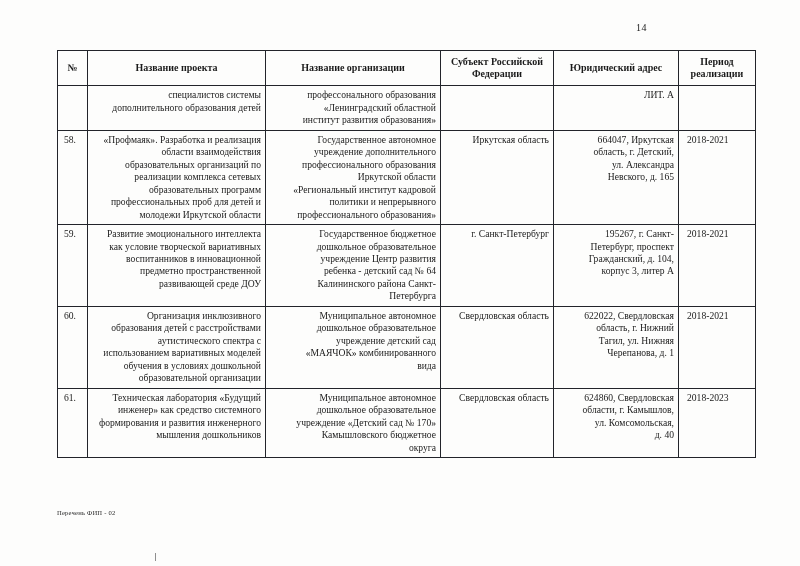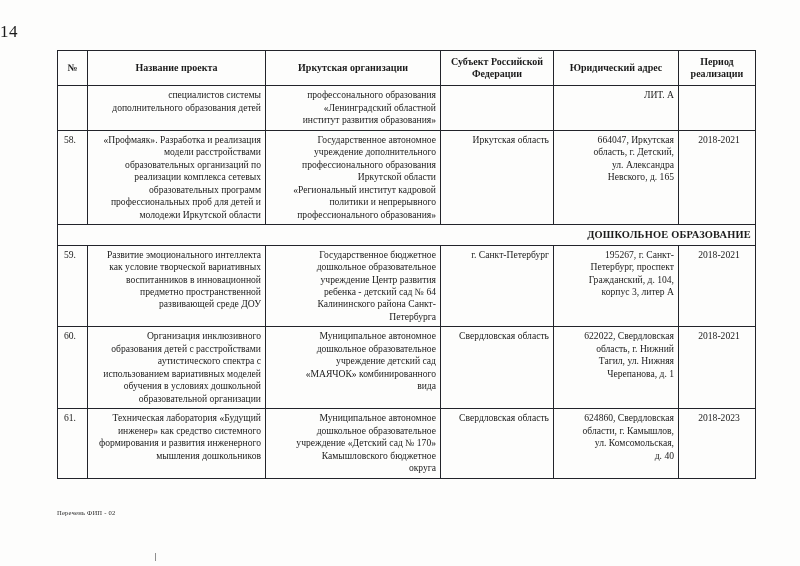--- a/index.html
+++ b/index.html
@@ -19,22 +19,22 @@
     position: absolute;
     left: 0; top: 0;
     width: 800px;
     height: 566px;
     background: #fdfdfc;
   }
   .page-number {
     position: absolute;
     left: 0; top: 22px;
     width: 647px;
-    text-align: left;
-    font-size: 17px;
+    text-align: right;
+    font-size: 10px;
     letter-spacing: 0.5px;
   }
   .doc-table {
     position: absolute;
     left: 57px;
     top: 50px;
     width: 698px;
     border-collapse: collapse;
     table-layout: fixed;
     font-size: 9.6px;
@@ -59,21 +59,21 @@
   .col-proj   { width: 178px; }
   .col-org    { width: 175px; }
   .col-subj   { width: 113px; }
   .col-addr   { width: 125px; }
   .col-period { width: 77px; }
   td.cell-num {
     text-align: left;
     padding-left: 6px;
   }
   td.cell-period {
-    text-align: center;
+    text-align: left;
     padding-left: 8px;
   }
   tr.section-row td {
     font-weight: bold;
     font-size: 10.4px;
     letter-spacing: 0.2px;
     padding: 3px 4px 3px 5px;
   }
   .cell-line { display: block; white-space: pre-wrap; }
   .footer-note {
@@ -106,21 +106,21 @@
       <col class="col-proj">
       <col class="col-org">
       <col class="col-subj">
       <col class="col-addr">
       <col class="col-period">
     </colgroup>
     <thead>
       <tr>
         <th>№</th>
         <th>Название проекта</th>
-        <th>Иркутская организации</th>
+        <th>Название организации</th>
         <th>Субъект Российской Федерации</th>
         <th>Юридический адрес</th>
         <th>Период реализации</th>
       </tr>
     </thead>
     <tbody id="table-body">
         <tr>
           <td class="cell-num">
             <span class="cell-line"></span>
           </td>
@@ -142,21 +142,21 @@
           <td class="cell-period">
             <span class="cell-line"></span>
           </td>
         </tr>
         <tr>
           <td class="cell-num">
             <span class="cell-line">58.</span>
           </td>
           <td>
             <span class="cell-line">«Профмаяк». Разработка и реализация</span>
-            <span class="cell-line">модели расстройствами</span>
+            <span class="cell-line">области взаимодействия</span>
             <span class="cell-line">образовательных организаций по</span>
             <span class="cell-line">реализации комплекса сетевых</span>
             <span class="cell-line">образовательных программ</span>
             <span class="cell-line">профессиональных проб для детей и</span>
             <span class="cell-line">молодежи Иркутской области</span>
           </td>
           <td>
             <span class="cell-line">Государственное автономное</span>
             <span class="cell-line">учреждение дополнительного</span>
             <span class="cell-line">профессионального образования</span>
@@ -171,25 +171,20 @@
           <td>
             <span class="cell-line">664047, Иркутская</span>
             <span class="cell-line">область, г. Детский,</span>
             <span class="cell-line">ул. Александра</span>
             <span class="cell-line">Невского, д. 165</span>
           </td>
           <td class="cell-period">
             <span class="cell-line">2018-2021</span>
           </td>
         </tr>
-        <tr class="section-row">
-          <td colspan="6">
-            <span class="cell-line">ДОШКОЛЬНОЕ ОБРАЗОВАНИЕ</span>
-          </td>
-        </tr>
         <tr>
           <td class="cell-num">
             <span class="cell-line">59.</span>
           </td>
           <td>
             <span class="cell-line">Развитие эмоционального интеллекта</span>
             <span class="cell-line">как условие творческой вариативных</span>
             <span class="cell-line">воспитанников в инновационной</span>
             <span class="cell-line">предметно пространственной</span>
             <span class="cell-line">развивающей среде ДОУ</span>

